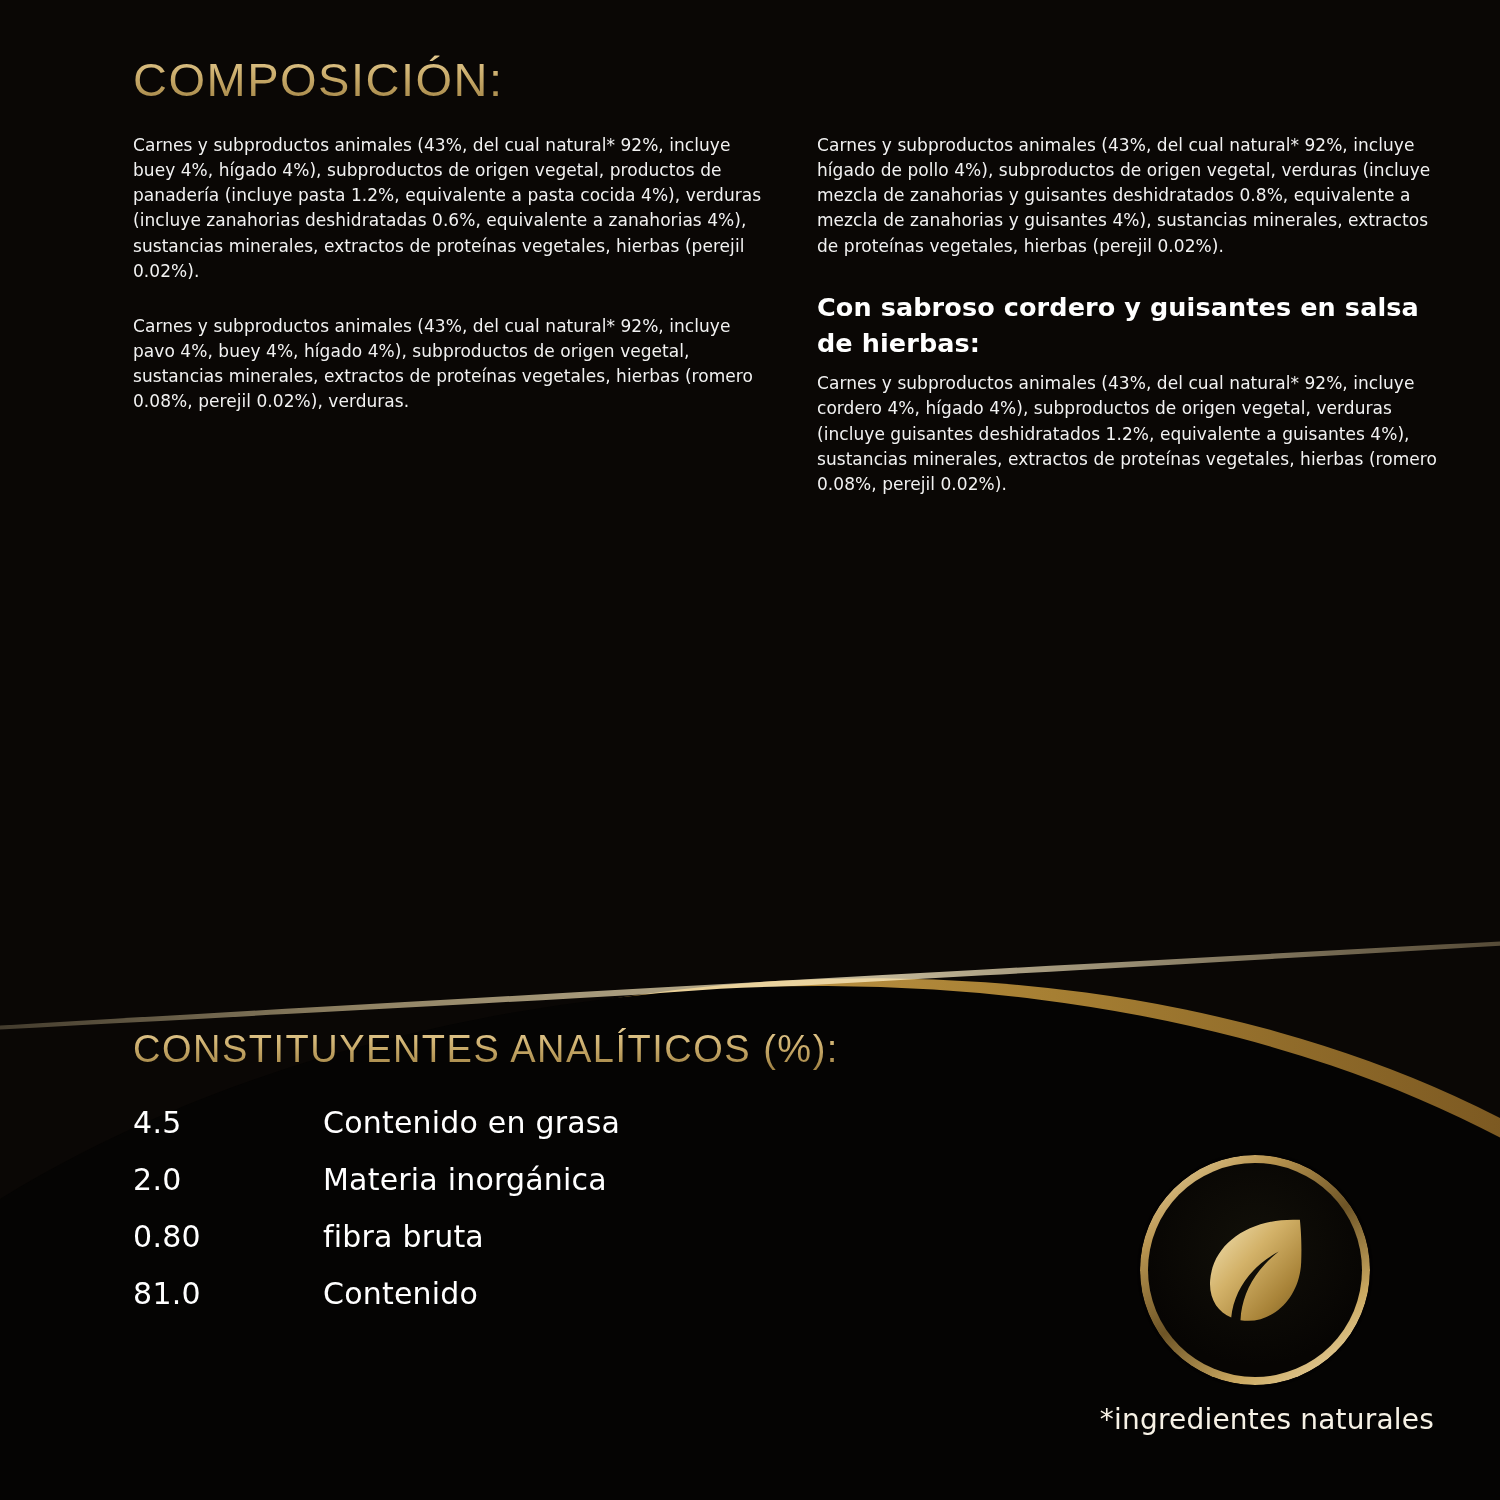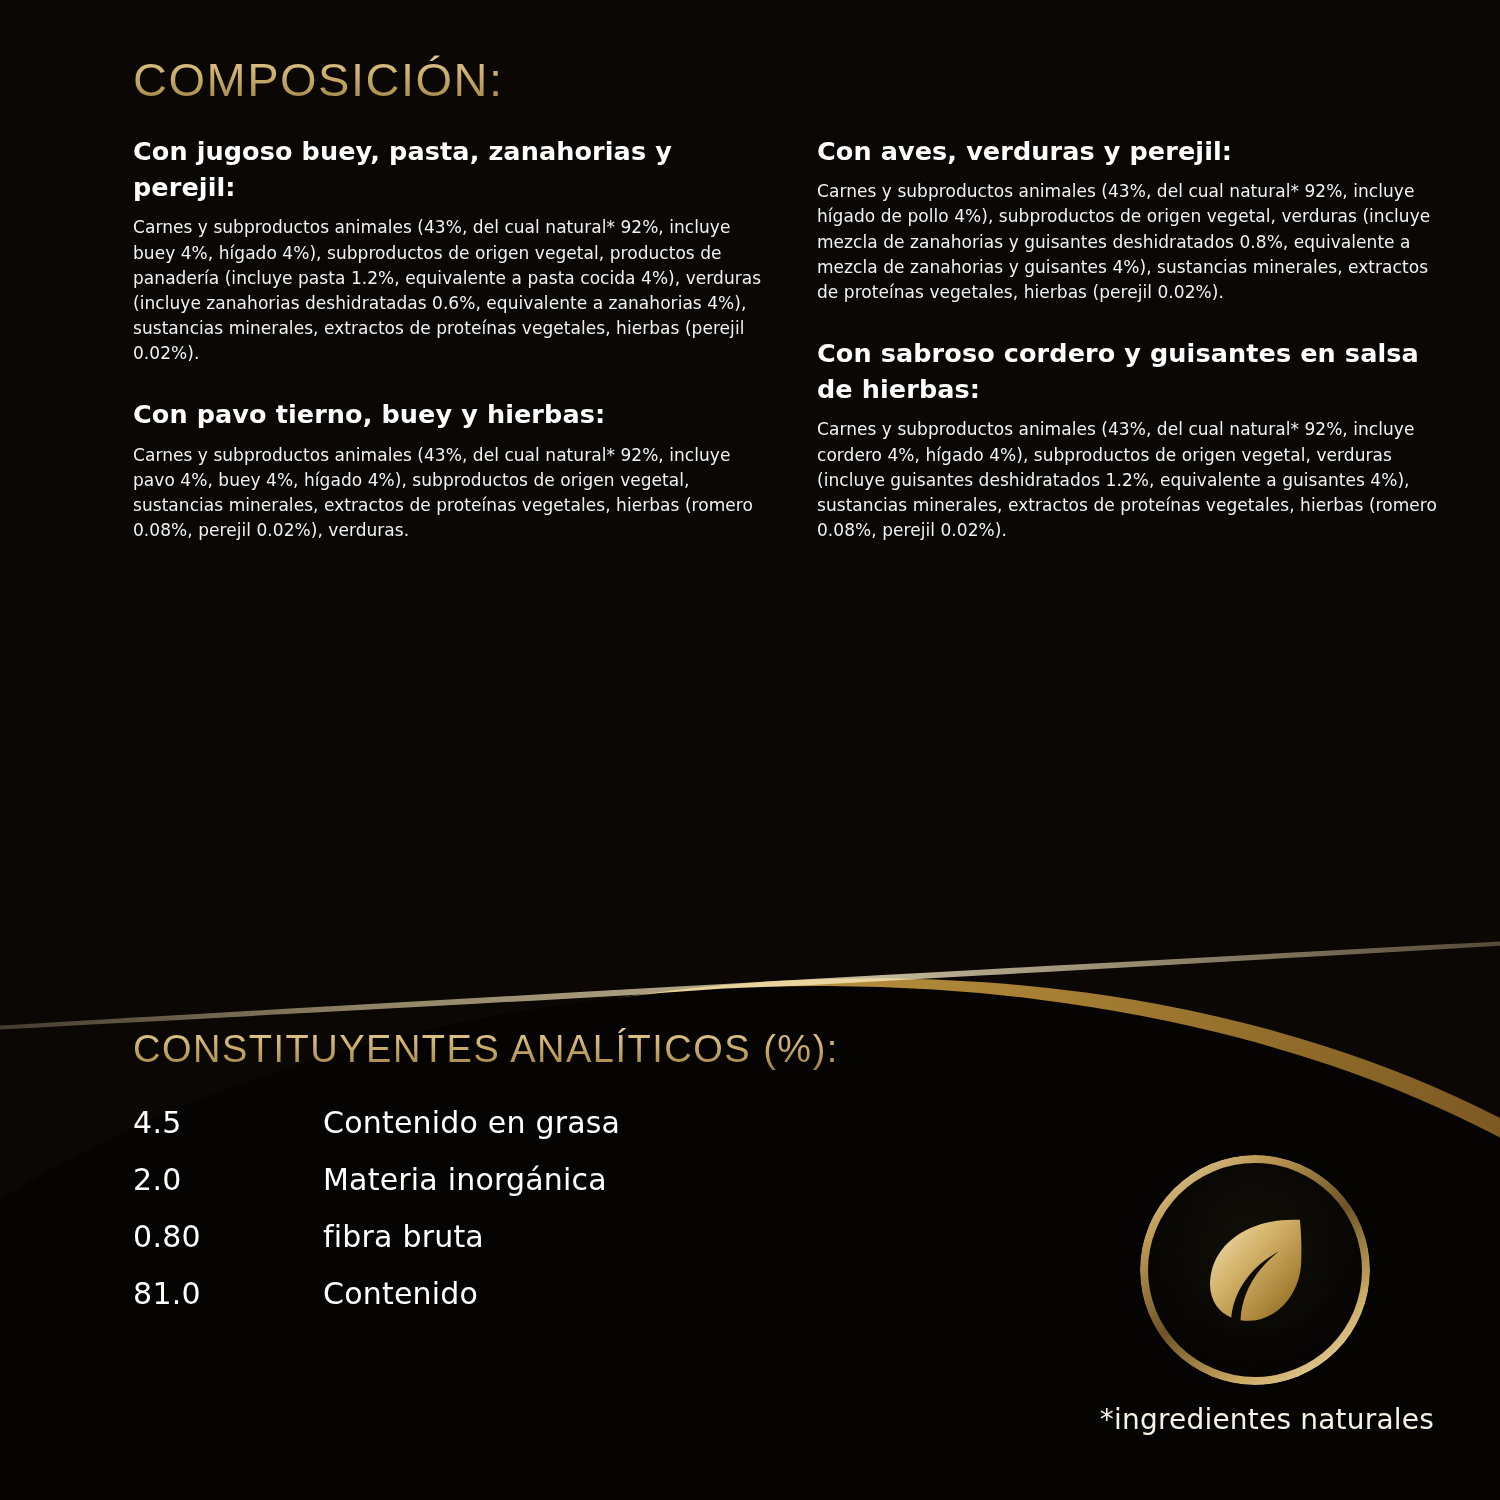--- a/index.html
+++ b/index.html
@@ -180,32 +180,29 @@
 
   <div class="gold-sweep"></div>
   <div class="black-overlay"></div>
 
   <div class="content">
 
     <div class="heading-gold" id="composition-title">COMPOSICIÓN:</div>
 
     <div class="col col-left">
       <div class="block">
-        <p class="sub-title">Con jugoso buey, pasta, zanahorias y perejil:</p>
         <p class="body-text">Carnes y subproductos animales (43%, del cual natural* 92%, incluye buey 4%, hígado 4%), subproductos de origen vegetal, productos de panadería (incluye pasta 1.2%, equivalente a pasta cocida 4%), verduras (incluye zanahorias deshidratadas 0.6%, equivalente a zanahorias 4%), sustancias minerales, extractos de proteínas vegetales, hierbas (perejil 0.02%).</p>
       </div>
       <div class="block">
-        <p class="sub-title">Con pavo tierno, buey y hierbas:</p>
         <p class="body-text">Carnes y subproductos animales (43%, del cual natural* 92%, incluye pavo 4%, buey 4%, hígado 4%), subproductos de origen vegetal, sustancias minerales, extractos de proteínas vegetales, hierbas (romero 0.08%, perejil 0.02%), verduras.</p>
       </div>
     </div>
 
     <div class="col col-right">
       <div class="block">
-        <p class="sub-title">Con aves, verduras y perejil:</p>
         <p class="body-text">Carnes y subproductos animales (43%, del cual natural* 92%, incluye hígado de pollo 4%), subproductos de origen vegetal, verduras (incluye mezcla de zanahorias y guisantes deshidratados 0.8%, equivalente a mezcla de zanahorias y guisantes 4%), sustancias minerales, extractos de proteínas vegetales, hierbas (perejil 0.02%).</p>
       </div>
       <div class="block">
         <p class="sub-title">Con sabroso cordero y guisantes en salsa de hierbas:</p>
         <p class="body-text">Carnes y subproductos animales (43%, del cual natural* 92%, incluye cordero 4%, hígado 4%), subproductos de origen vegetal, verduras (incluye guisantes deshidratados 1.2%, equivalente a guisantes 4%), sustancias minerales, extractos de proteínas vegetales, hierbas (romero 0.08%, perejil 0.02%).</p>
       </div>
     </div>
 
     <div class="heading-gold" id="analytics-title">CONSTITUYENTES ANALÍTICOS (%):</div>
 

